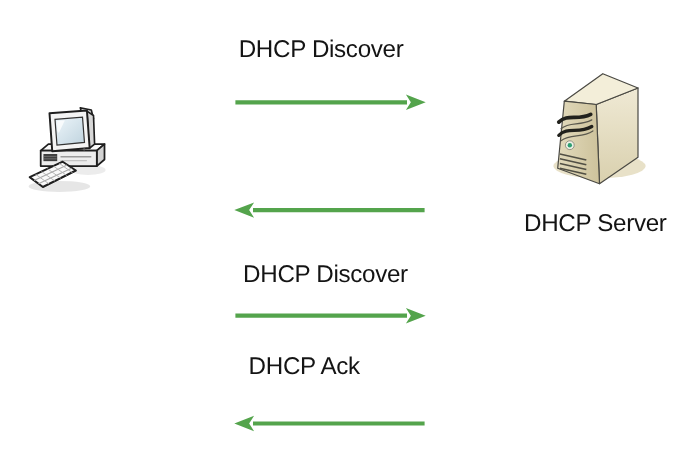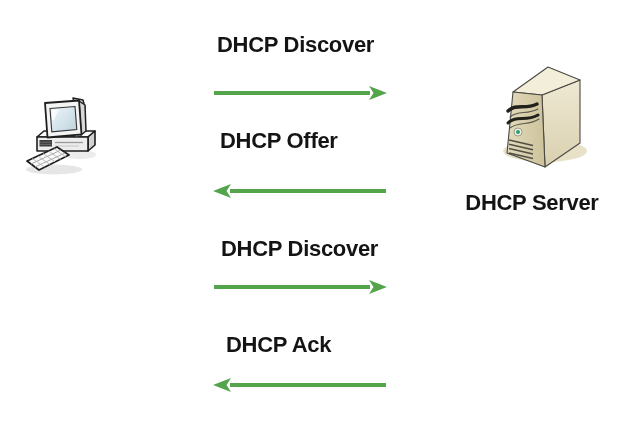--- a/index.html
+++ b/index.html
@@ -3,49 +3,48 @@
 <meta charset="utf-8">
 <style>
   html, body { margin: 0; padding: 0; }
   body { font-family: "Liberation Sans", sans-serif; background: #fff; }
   .stage {
     position: relative;
     width: 636px;
     height: 421px;
     background: var(--background, #ffffff);
     overflow: hidden;
-    font-weight: bold;
   }
   .msg-label {
     position: absolute;
     font-size: 22px;
     letter-spacing: -0.3px;
     color: var(--text, #141414);
     white-space: nowrap;
     line-height: 26px;
   }
   .msg-arrow { position: absolute; left: 212px; width: 176px; height: 16px; }
   .arrow-line { stroke: var(--arrow, #54a44c); stroke-width: 3.8; }
   .arrow-head { fill: var(--arrow, #54a44c); }
 
   .label-1 { left: 217px; top: 32px; }
   .label-2 { left: 220px; top: 128px; }
   .label-3 { left: 221px; top: 236px; }
-  .label-4 { left: 226px; top: 332px; }
+  .label-4 { left: 226px; top: 320px; }
   .arrow-1 { top: 85px; }
   .arrow-2 { top: 183px; }
   .arrow-3 { top: 279px; }
   .arrow-4 { top: 377px; }
 
   .client-icon { position: absolute; left: 24px; top: 96px; width: 82px; height: 80px; }
   .server-icon { position: absolute; left: 498px; top: 60px; width: 92px; height: 112px; }
   .server-label {
     position: absolute;
     left: 458px; top: 190px; width: 148px;
-    text-align: center;
+    text-align: right;
     font-size: 22px;
     letter-spacing: -0.3px;
     color: var(--text, #141414);
     white-space: nowrap;
   }
 </style>
 </head>
 <body>
 
 <div class="stage">
@@ -86,21 +85,20 @@
     <line x1="24.6" y1="55" x2="36.6" y2="63.5" stroke="#b5b5b5" stroke-width="0.9"></line>
     <line x1="30" y1="52.6" x2="42" y2="61.1" stroke="#b5b5b5" stroke-width="0.9"></line>
   </svg>
 
   <div class="msg-label label-1">DHCP Discover</div>
   <svg class="msg-arrow arrow-1" viewBox="0 0 176 16" xmlns="http://www.w3.org/2000/svg">
     <line class="arrow-line" x1="2" y1="8" x2="158" y2="8"></line>
     <polygon class="arrow-head" points="157,1 175,8 157,15 161.5,8"></polygon>
   </svg>
 
-  <div class="msg-label label-2">DHCP Offer</div>
   <svg class="msg-arrow arrow-2" viewBox="0 0 176 16" xmlns="http://www.w3.org/2000/svg">
     <line class="arrow-line" x1="18" y1="8" x2="174" y2="8"></line>
     <polygon class="arrow-head" points="19,1 1,8 19,15 14.5,8"></polygon>
   </svg>
 
   <div class="msg-label label-3">DHCP Discover</div>
   <svg class="msg-arrow arrow-3" viewBox="0 0 176 16" xmlns="http://www.w3.org/2000/svg">
     <line class="arrow-line" x1="2" y1="8" x2="158" y2="8"></line>
     <polygon class="arrow-head" points="157,1 175,8 157,15 161.5,8"></polygon>
   </svg>

